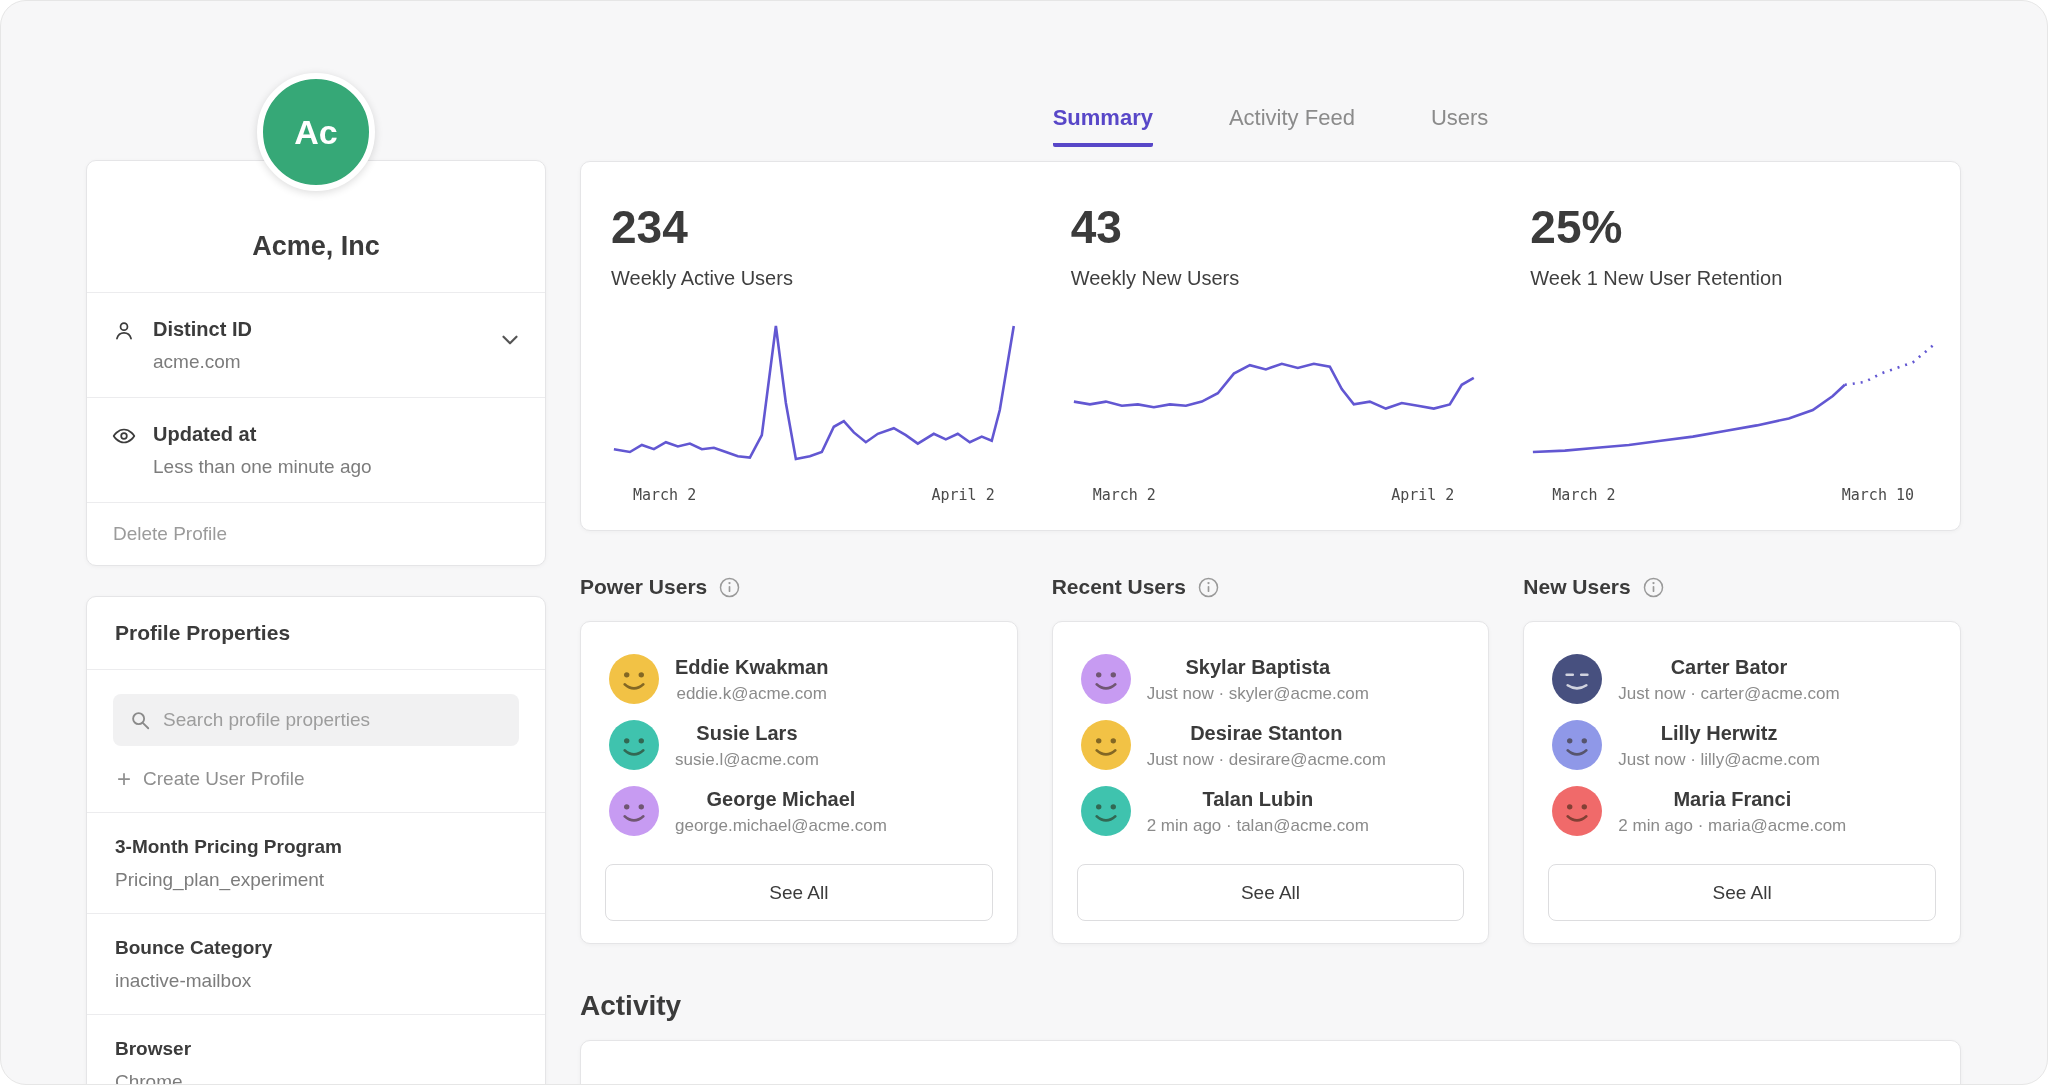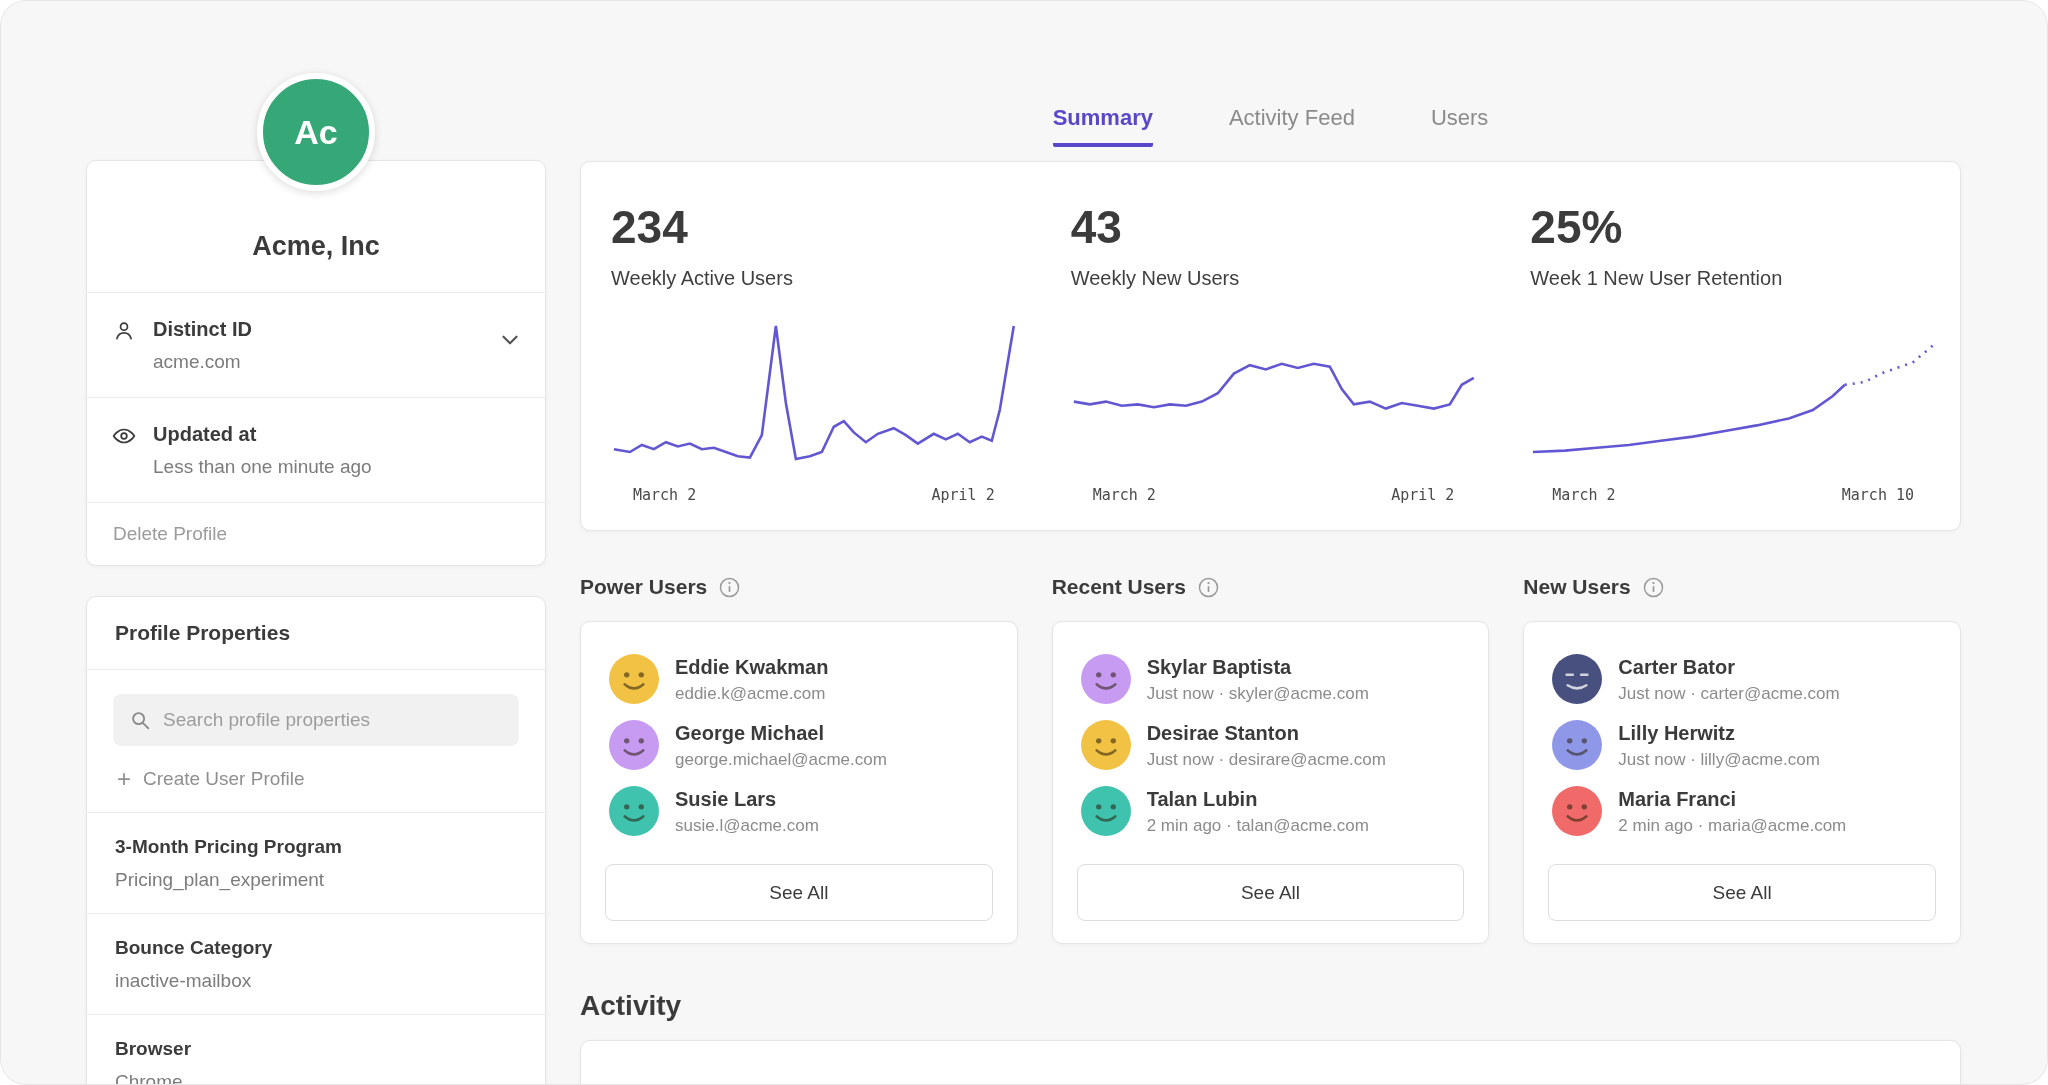--- a/index.html
+++ b/index.html
@@ -50,21 +50,21 @@
   .main { flex: 1; margin: 0 86px 0 34px; display: flex; flex-direction: column; }
   .tabs { margin-top: 104px; display: flex; justify-content: center; gap: 76px; }
   .tab { font-size: 22px; color: #8b8b8b; padding-bottom: 12px; font-weight: 500; cursor: pointer; border-bottom: 4px solid transparent; }
   .tab.active { color: #5847c8; font-weight: 700; border-bottom-color: #5847c8; border-radius: 2px; }
   .stats-card { margin-top: 14px; display: flex; }
   .metric { flex: 1; padding: 40px 24px 26px 30px; display: flex; flex-direction: column; }
   .metric-value { font-size: 46px; font-weight: 700; color: #3b3b3b; line-height: 50px; }
   .metric-label { font-size: 20px; color: #3f3f3f; margin-top: 15px; }
   .spark { margin-top: 32px; height: 148px; width: 100%; display: block; }
   .axis { display: flex; justify-content: space-between; padding: 0 22px; margin-top: 16px; font-family: "DejaVu Sans Mono", monospace; font-size: 15px; color: #4a4a4a; }
-  .sections { display: grid; grid-template-columns: 1fr 1fr 1fr; gap: 34px; margin-top: 44px; }
+  .sections { display: grid; grid-template-columns: 1fr 1fr 1fr; gap: 34px; margin-top: 44px; text-align: center; }
   .section-header { display: flex; align-items: center; gap: 12px; margin-bottom: 22px; }
   .section-title { font-size: 21px; font-weight: 700; color: #3b3b3b; }
   .info-icon { width: 21px; height: 21px; cursor: pointer; }
   .user-card { padding: 24px 24px 22px; display: flex; flex-direction: column; }
   .user-row { display: flex; align-items: center; gap: 16px; padding: 8px 4px; cursor: pointer; }
   .user-avatar { width: 50px; height: 50px; border-radius: 50%; flex: 0 0 auto; overflow: hidden; }
   .user-avatar svg { width: 100%; height: 100%; display: block; }
   .user-name { font-size: 20px; font-weight: 700; color: #3b3b3b; line-height: 24px; }
   .user-detail { font-size: 17px; color: #8b8b8b; margin-top: 5px; line-height: 20px; }
   .see-all { margin-top: 20px; border: 1px solid #dddddf; border-radius: 8px; height: 57px; display: flex; align-items: center; justify-content: center; font-size: 19px; color: #3b3b3b; background: #fff; cursor: pointer; }
@@ -217,43 +217,43 @@
                   <circle cx="31" cy="20" r="2.6" fill="rgba(40,30,10,.55)"></circle>
                   <path d="M15 29q9 8 18 0" fill="none" stroke="rgba(40,30,10,.55)" stroke-width="2.4" stroke-linecap="round"></path>
                 </svg>
             </div>
             <div>
               <div class="user-name">Eddie Kwakman</div>
               <div class="user-detail">eddie.k@acme.com</div>
             </div>
           </div>
           <div class="user-row">
+            <div class="user-avatar" style="background: rgb(63, 195, 174);">
+              <svg viewBox="0 0 48 48">
+                  <circle cx="17" cy="20" r="2.6" fill="rgba(40,30,10,.55)"></circle>
+                  <circle cx="31" cy="20" r="2.6" fill="rgba(40,30,10,.55)"></circle>
+                  <path d="M15 29q9 8 18 0" fill="none" stroke="rgba(40,30,10,.55)" stroke-width="2.4" stroke-linecap="round"></path>
+                </svg>
+            </div>
+            <div>
+              <div class="user-name">Susie Lars</div>
+              <div class="user-detail">susie.l@acme.com</div>
+            </div>
+          </div>
+          <div class="user-row">
             <div class="user-avatar" style="background: rgb(199, 155, 242);">
               <svg viewBox="0 0 48 48">
                   <circle cx="17" cy="20" r="2.6" fill="rgba(40,30,10,.55)"></circle>
                   <circle cx="31" cy="20" r="2.6" fill="rgba(40,30,10,.55)"></circle>
                   <path d="M15 29q9 8 18 0" fill="none" stroke="rgba(40,30,10,.55)" stroke-width="2.4" stroke-linecap="round"></path>
                 </svg>
             </div>
             <div>
               <div class="user-name">George Michael</div>
               <div class="user-detail">george.michael@acme.com</div>
-            </div>
-          </div>
-          <div class="user-row">
-            <div class="user-avatar" style="background: rgb(63, 195, 174);">
-              <svg viewBox="0 0 48 48">
-                  <circle cx="17" cy="20" r="2.6" fill="rgba(40,30,10,.55)"></circle>
-                  <circle cx="31" cy="20" r="2.6" fill="rgba(40,30,10,.55)"></circle>
-                  <path d="M15 29q9 8 18 0" fill="none" stroke="rgba(40,30,10,.55)" stroke-width="2.4" stroke-linecap="round"></path>
-                </svg>
-            </div>
-            <div>
-              <div class="user-name">Susie Lars</div>
-              <div class="user-detail">susie.l@acme.com</div>
             </div>
           </div>
           <div class="see-all">See All</div>
         </div>
       </div>
 
       <div>
         <div class="section-header">
           <span class="section-title">Recent Users</span>
           <svg class="info-icon" viewBox="0 0 20 20">

